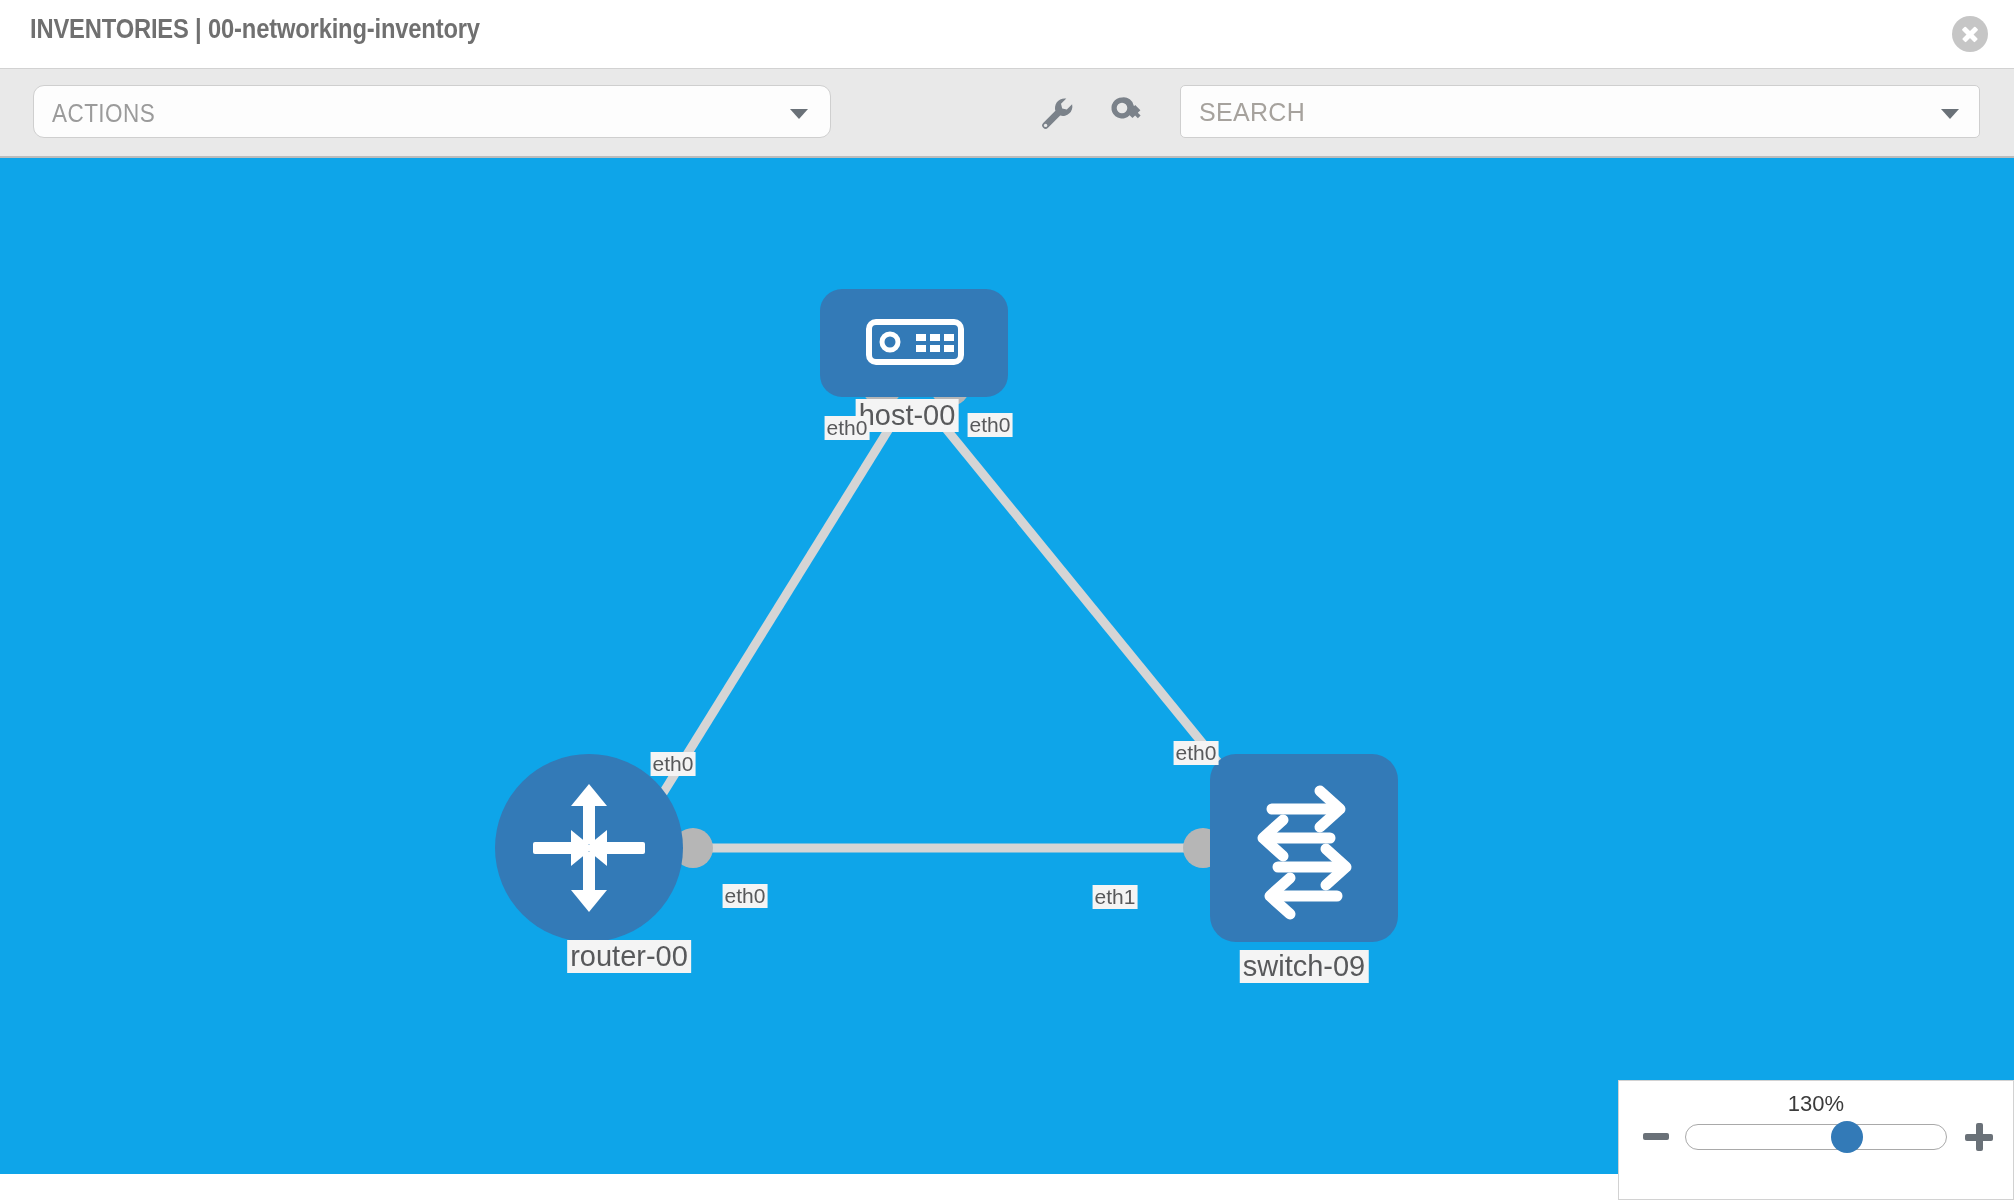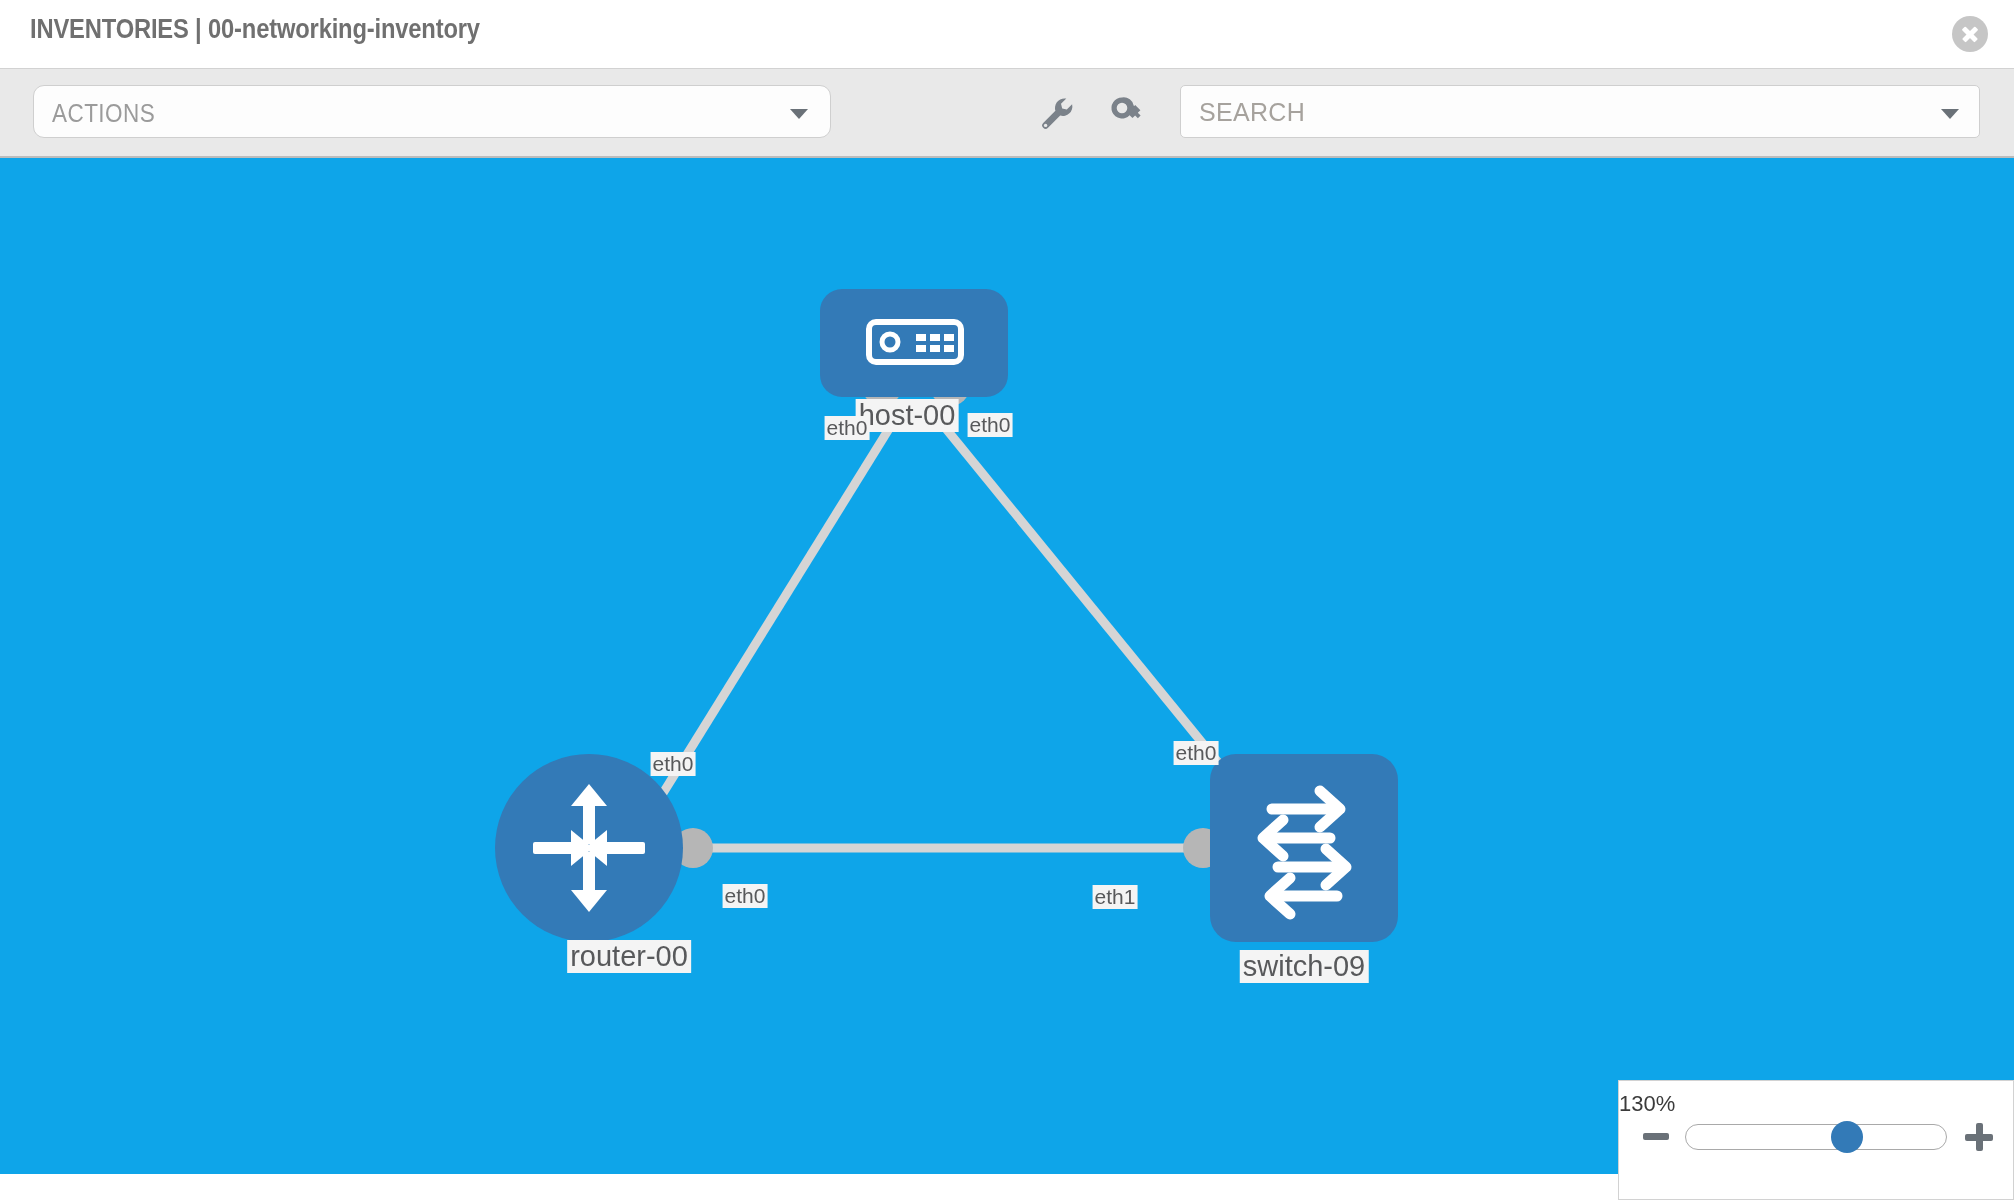--- a/index.html
+++ b/index.html
@@ -227,20 +227,21 @@
     width: 396px;
     height: 120px;
     background: #ffffff;
     border: 1px solid #d2d2d2;
     box-sizing: border-box;
   }
   .zoom-value {
     position: absolute;
     left: 0; right: 0;
     top: 10px;
+    text-align: center;
     font-size: 22px;
     color: #3b3b3b;
   }
   .zoom-minus {
     position: absolute;
     left: 24px;
     top: 52px;
     width: 26px;
     height: 7px;
     background: #6a7178;

